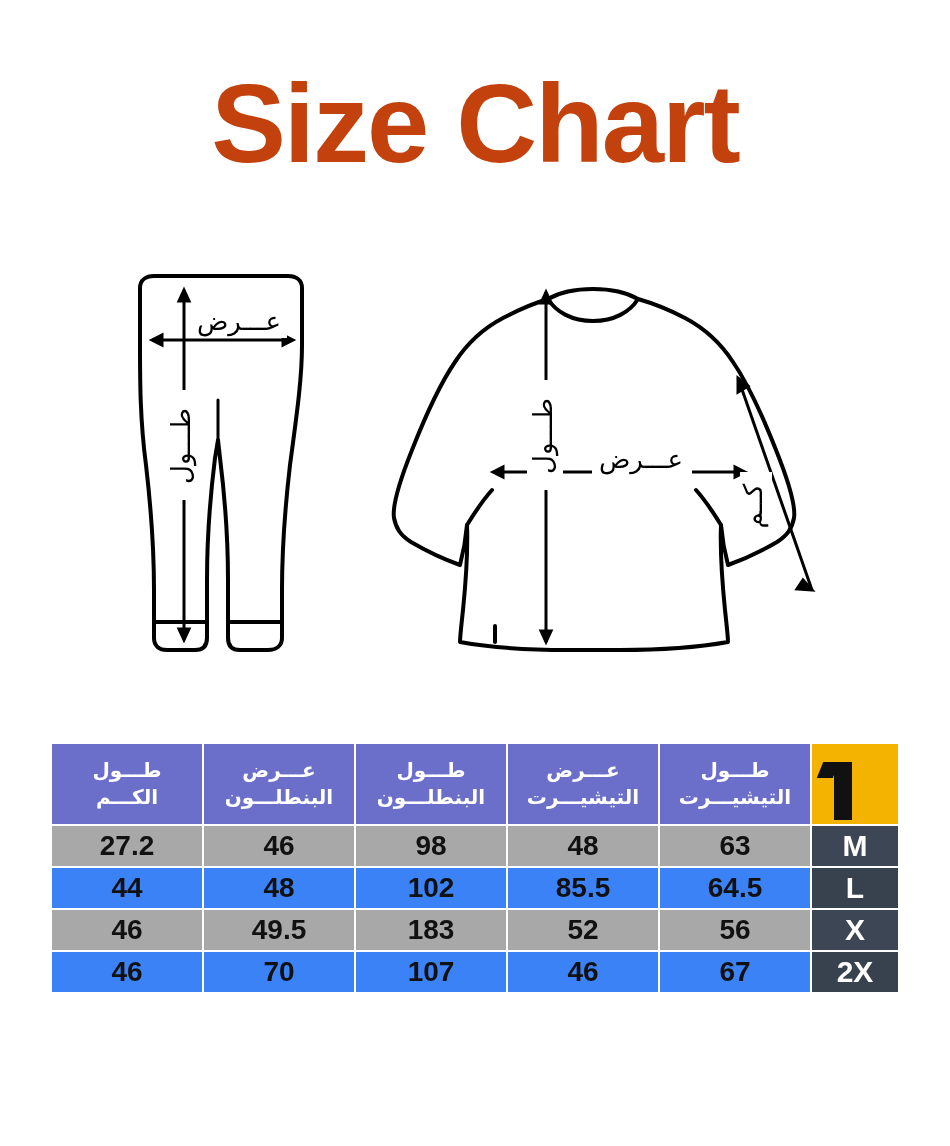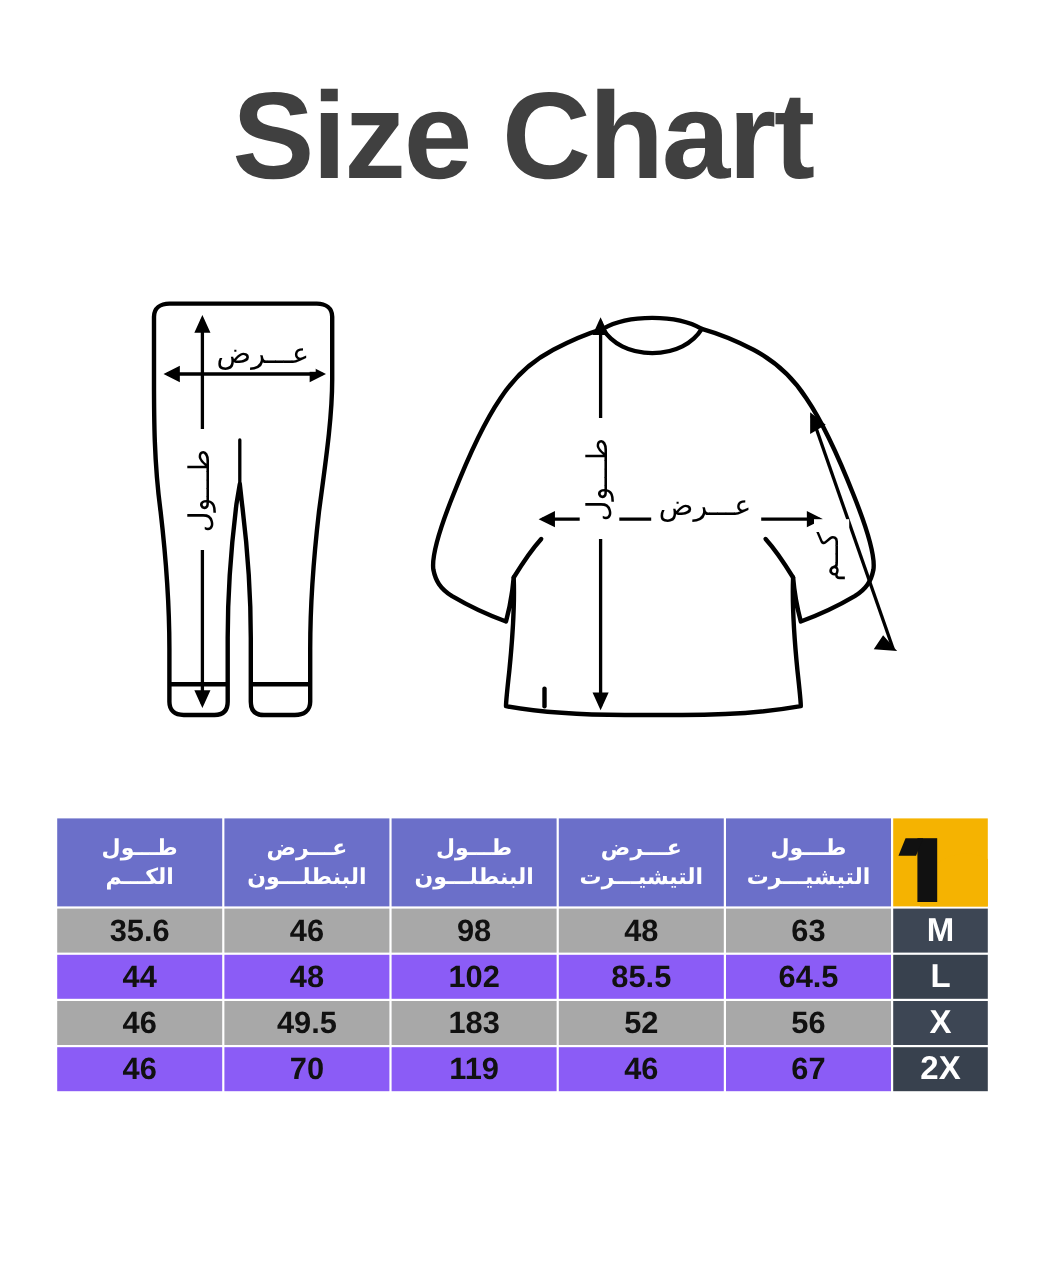--- a/index.html
+++ b/index.html
@@ -26,21 +26,21 @@
   .title {
     position: absolute;
     top: 62px;
     left: 0;
     width: 950px;
     text-align: center;
     font-size: 112px;
     line-height: 1.1;
     font-weight: 800;
     letter-spacing: -2px;
-    color: #404040;
+    color: #c2410c;
     font-family: "Liberation Sans", sans-serif;
   }
 
   
   .illustration {
     position: absolute;
     top: 250px;
     left: 0;
     width: 950px;
     height: 440px;
@@ -118,21 +118,21 @@
     position: absolute;
     right: -22px;
     bottom: -36px;
     width: 84px;
     height: 84px;
     border-radius: 50%;
     background: #f5b301;
   }
 
   td.data-cell {
-    background: #8b5cf6;
+    background: #3b82f6;
     color: #111111;
     height: 40px;
     font-size: 28px;
     font-weight: 600;
     font-family: "Liberation Sans", sans-serif;
   }
   td.data-cell.light { background: #a8a8a8; }
 
   td.size-cell {
     background: #3d4654;
@@ -304,21 +304,21 @@
             <span class="logo-arc"></span>
             <span class="logo-mark">
               <span class="logo-bar"></span>
               <span class="logo-tip"></span>
             </span>
           </th>
         </tr>
       </thead>
       <tbody>
         <tr>
-          <td class="data-cell light">35.6</td>
+          <td class="data-cell light">27.2</td>
           <td class="data-cell light">46</td>
           <td class="data-cell light">98</td>
           <td class="data-cell light">48</td>
           <td class="data-cell light">63</td>
           <td class="size-cell">M</td>
         </tr>
         <tr>
           <td class="data-cell">44</td>
           <td class="data-cell">48</td>
           <td class="data-cell">102</td>
@@ -330,21 +330,21 @@
           <td class="data-cell light">46</td>
           <td class="data-cell light">49.5</td>
           <td class="data-cell light">183</td>
           <td class="data-cell light">52</td>
           <td class="data-cell light">56</td>
           <td class="size-cell">X</td>
         </tr>
         <tr>
           <td class="data-cell">46</td>
           <td class="data-cell">70</td>
-          <td class="data-cell">119</td>
+          <td class="data-cell">107</td>
           <td class="data-cell">46</td>
           <td class="data-cell">67</td>
           <td class="size-cell alt">2X</td>
         </tr>
       </tbody>
     </table>
   </div>
 
 </div>
 

